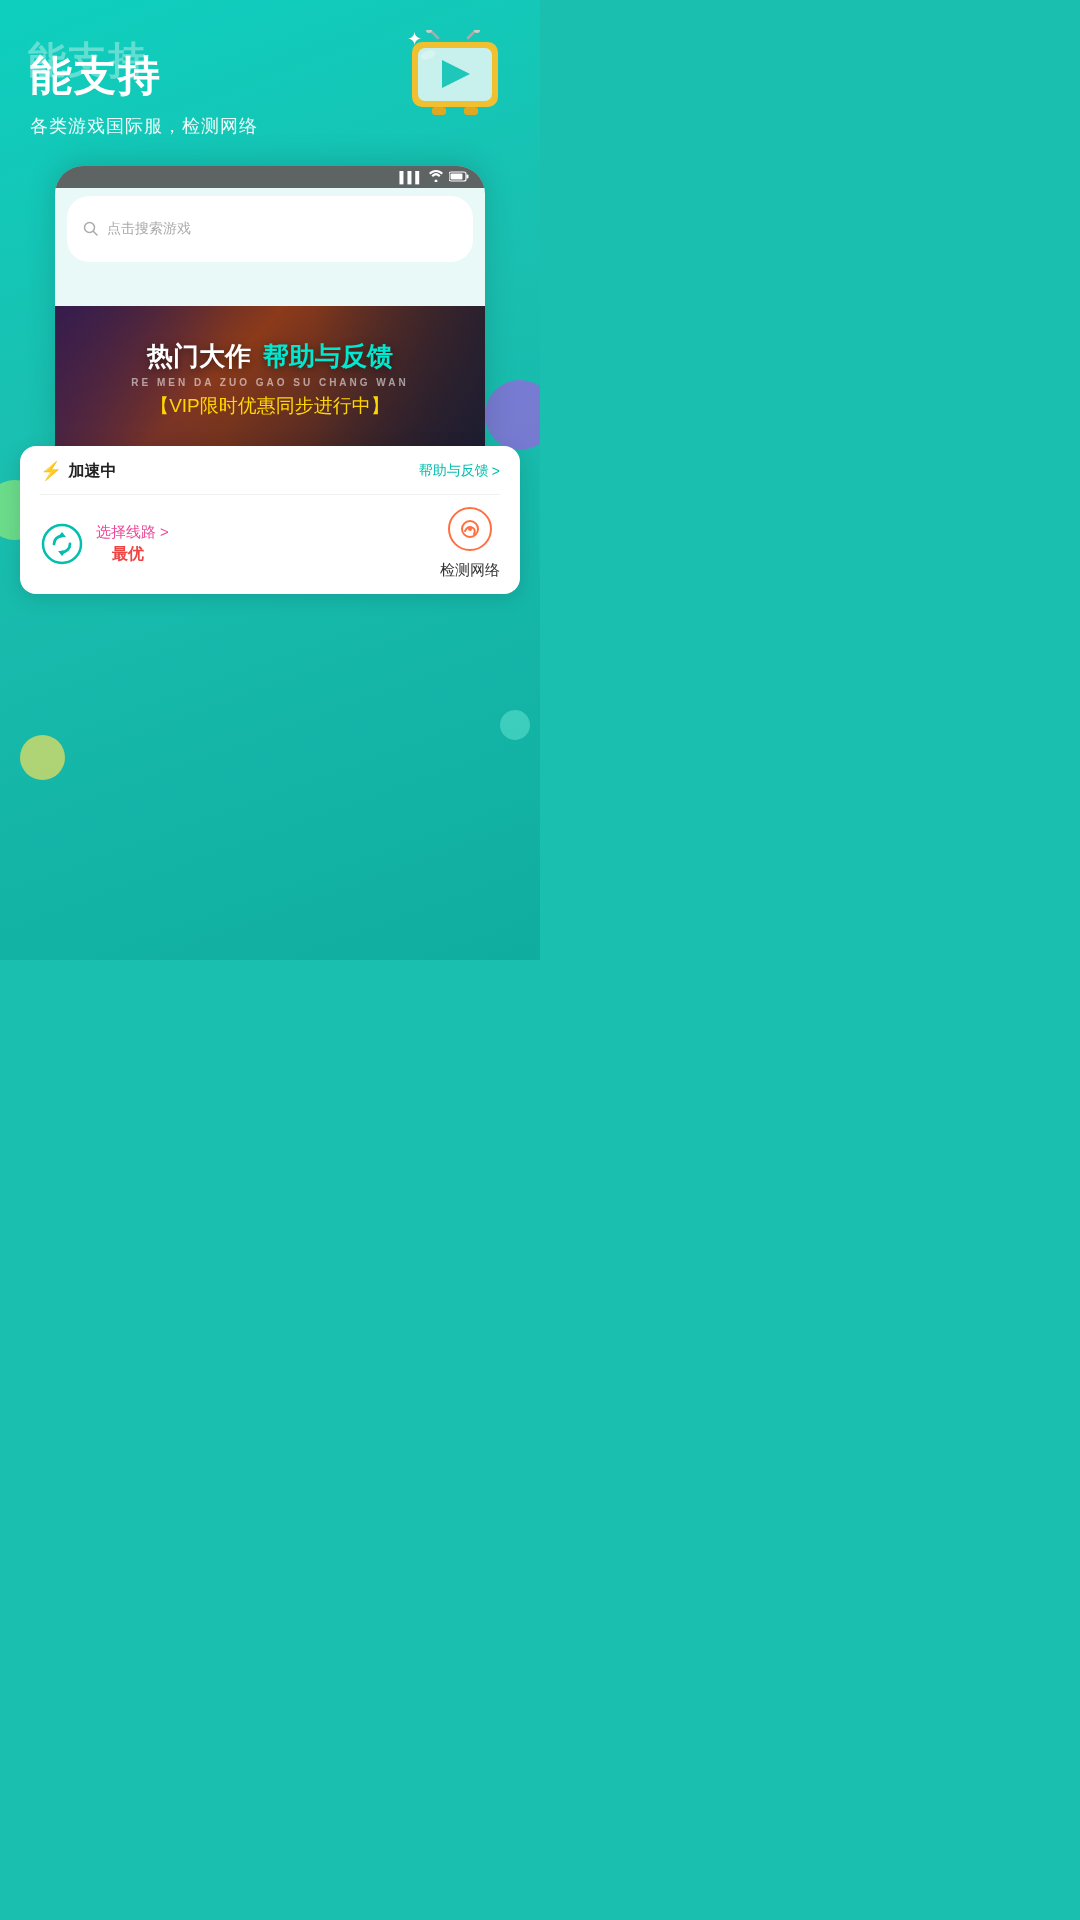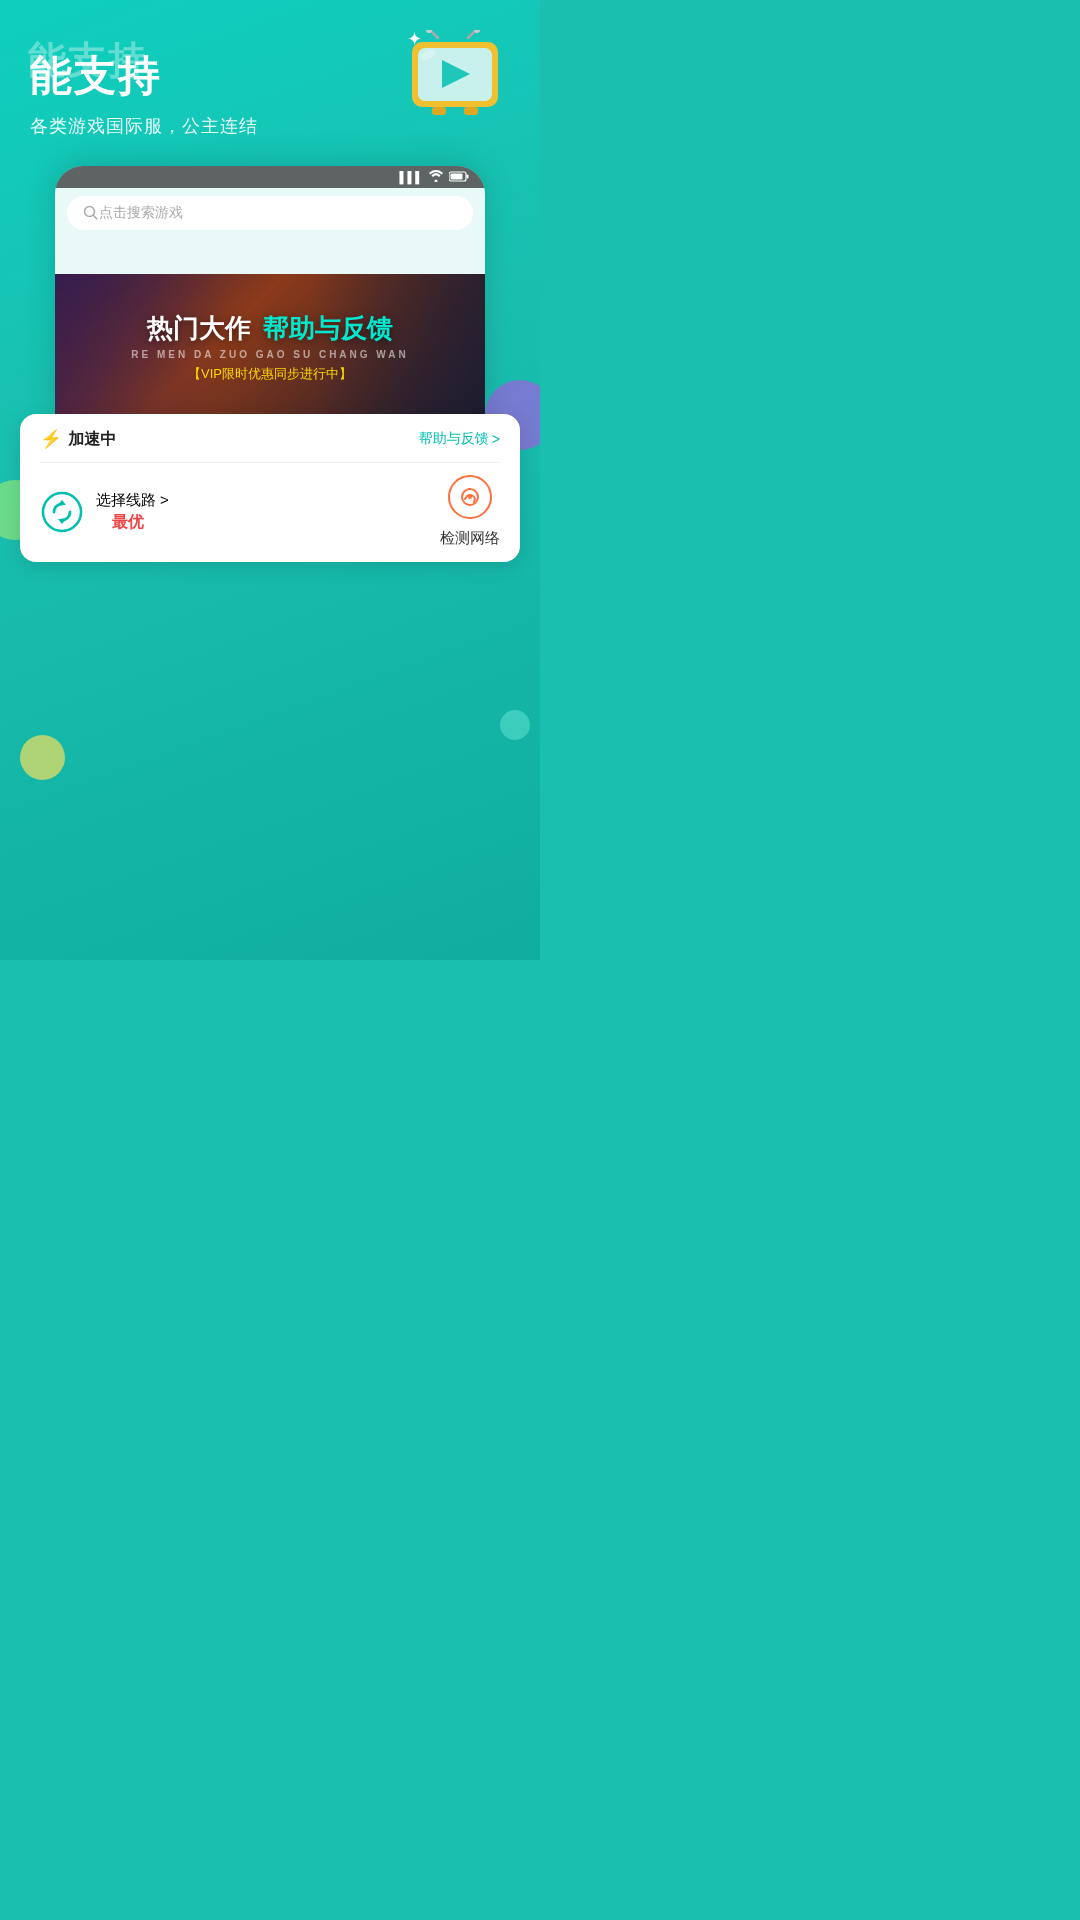--- a/index.html
+++ b/index.html
@@ -120,23 +120,24 @@
       display: flex;
       justify-content: flex-end;
       align-items: center;
       gap: 6px;
     }
 
     .phone-search-bar {
       background: #fff;
       margin: 8px 12px;
       border-radius: 22px;
-      padding: 8px 16px;
-      display: flex;
-      align-items: center;
+      padding: 24px 16px;
+      display: flex;
+      align-items: center;
+      gap: 8px;
       font-size: 14px;
       color: #aaa;
     }
 
     .phone-banner {
       width: 100%;
       height: 145px;
       background: linear-gradient(135deg, #2c1a4a 0%, #8b3a1a 40%, #1a1a2e 100%);
       position: relative;
       overflow: hidden;
@@ -215,21 +216,21 @@
     }
 
     .route-info {
       display: flex;
       flex-direction: column;
       gap: 2px;
     }
 
     .route-label {
       font-size: 15px;
-      color: #000000;
+      color: #ec4899;
       display: flex;
       align-items: flex-start;
       gap: 4px;
     }
 
     .route-optimal {
       font-size: 16px;
       color: #ef4444;
       font-weight: 600;
       margin-left: 16px;
@@ -378,21 +379,21 @@
 
     <ellipse cx="28" cy="25" rx="8" ry="4" fill="rgba(255,255,255,0.3)" transform="rotate(-20,28,25)"></ellipse>
   </svg>
 </div>
 
 <div class="sparkle">✦</div>
 
 <div class="header">
   <div class="hero-title-shadow">能支持</div>
   <div class="hero-title">能支持</div>
-  <div class="subtitle">各类游戏国际服，公主连结</div>
+  <div class="subtitle">各类游戏国际服，检测网络</div>
 </div>
 
 <div class="phone-mockup">
 
   <div class="phone-status-bar">
     <span>▌▌▌</span>
     <span>
       <svg width="14" height="12" viewBox="0 0 14 12" fill="white">
         <path d="M7 9.5a1.5 1.5 0 100 3 1.5 1.5 0 000-3zM1.5 4.5C3.1 2.9 5 2 7 2s3.9.9 5.5 2.5l1.5-1.5C12.2 1.3 9.7 0 7 0S1.8 1.3 0 3l1.5 1.5zM4 7c.8-.9 1.9-1.5 3-1.5s2.2.6 3 1.5L11.5 5.5C10.3 4.1 8.7 3 7 3S3.7 4.1 2.5 5.5L4 7z"></path>
       </svg>
@@ -417,21 +418,21 @@
   <div class="phone-banner">
 
     <div style="position:absolute;left:0;top:0;bottom:0;width:40%;background:linear-gradient(to right, rgba(60,30,80,0.6), transparent);z-index:1"></div>
     <div style="position:absolute;right:0;top:0;bottom:0;width:40%;background:linear-gradient(to left, rgba(30,30,50,0.7), transparent);z-index:1"></div>
     <div class="banner-content" style="z-index:2">
       <div style="display:flex;gap:12px;align-items:center;">
         <span style="font-size:26px;font-weight:900;color:#fff;text-shadow:0 2px 8px rgba(0,0,0,0.5);">热门大作</span>
         <span style="font-size:26px;font-weight:900;color:#00e8d0;text-shadow:0 2px 8px rgba(0,0,0,0.5);">帮助与反馈</span>
       </div>
       <div style="font-size:10px;color:rgba(255,255,255,0.55);letter-spacing:3px;margin-top:3px;font-weight:bold;">RE MEN DA ZUO GAO SU CHANG WAN</div>
-      <div style="font-size:13px;color:#ffd700;margin-top:5px;">【VIP限时优惠同步进行中】</div>
+      <div style="font-size:19px;color:#ffd700;margin-top:5px;">【VIP限时优惠同步进行中】</div>
     </div>
   </div>
 </div>
 
 <div class="accel-card">
   <div class="accel-row">
     <div class="accel-status">
       <span class="lightning-icon">⚡</span>
       <span>加速中</span>
     </div>

